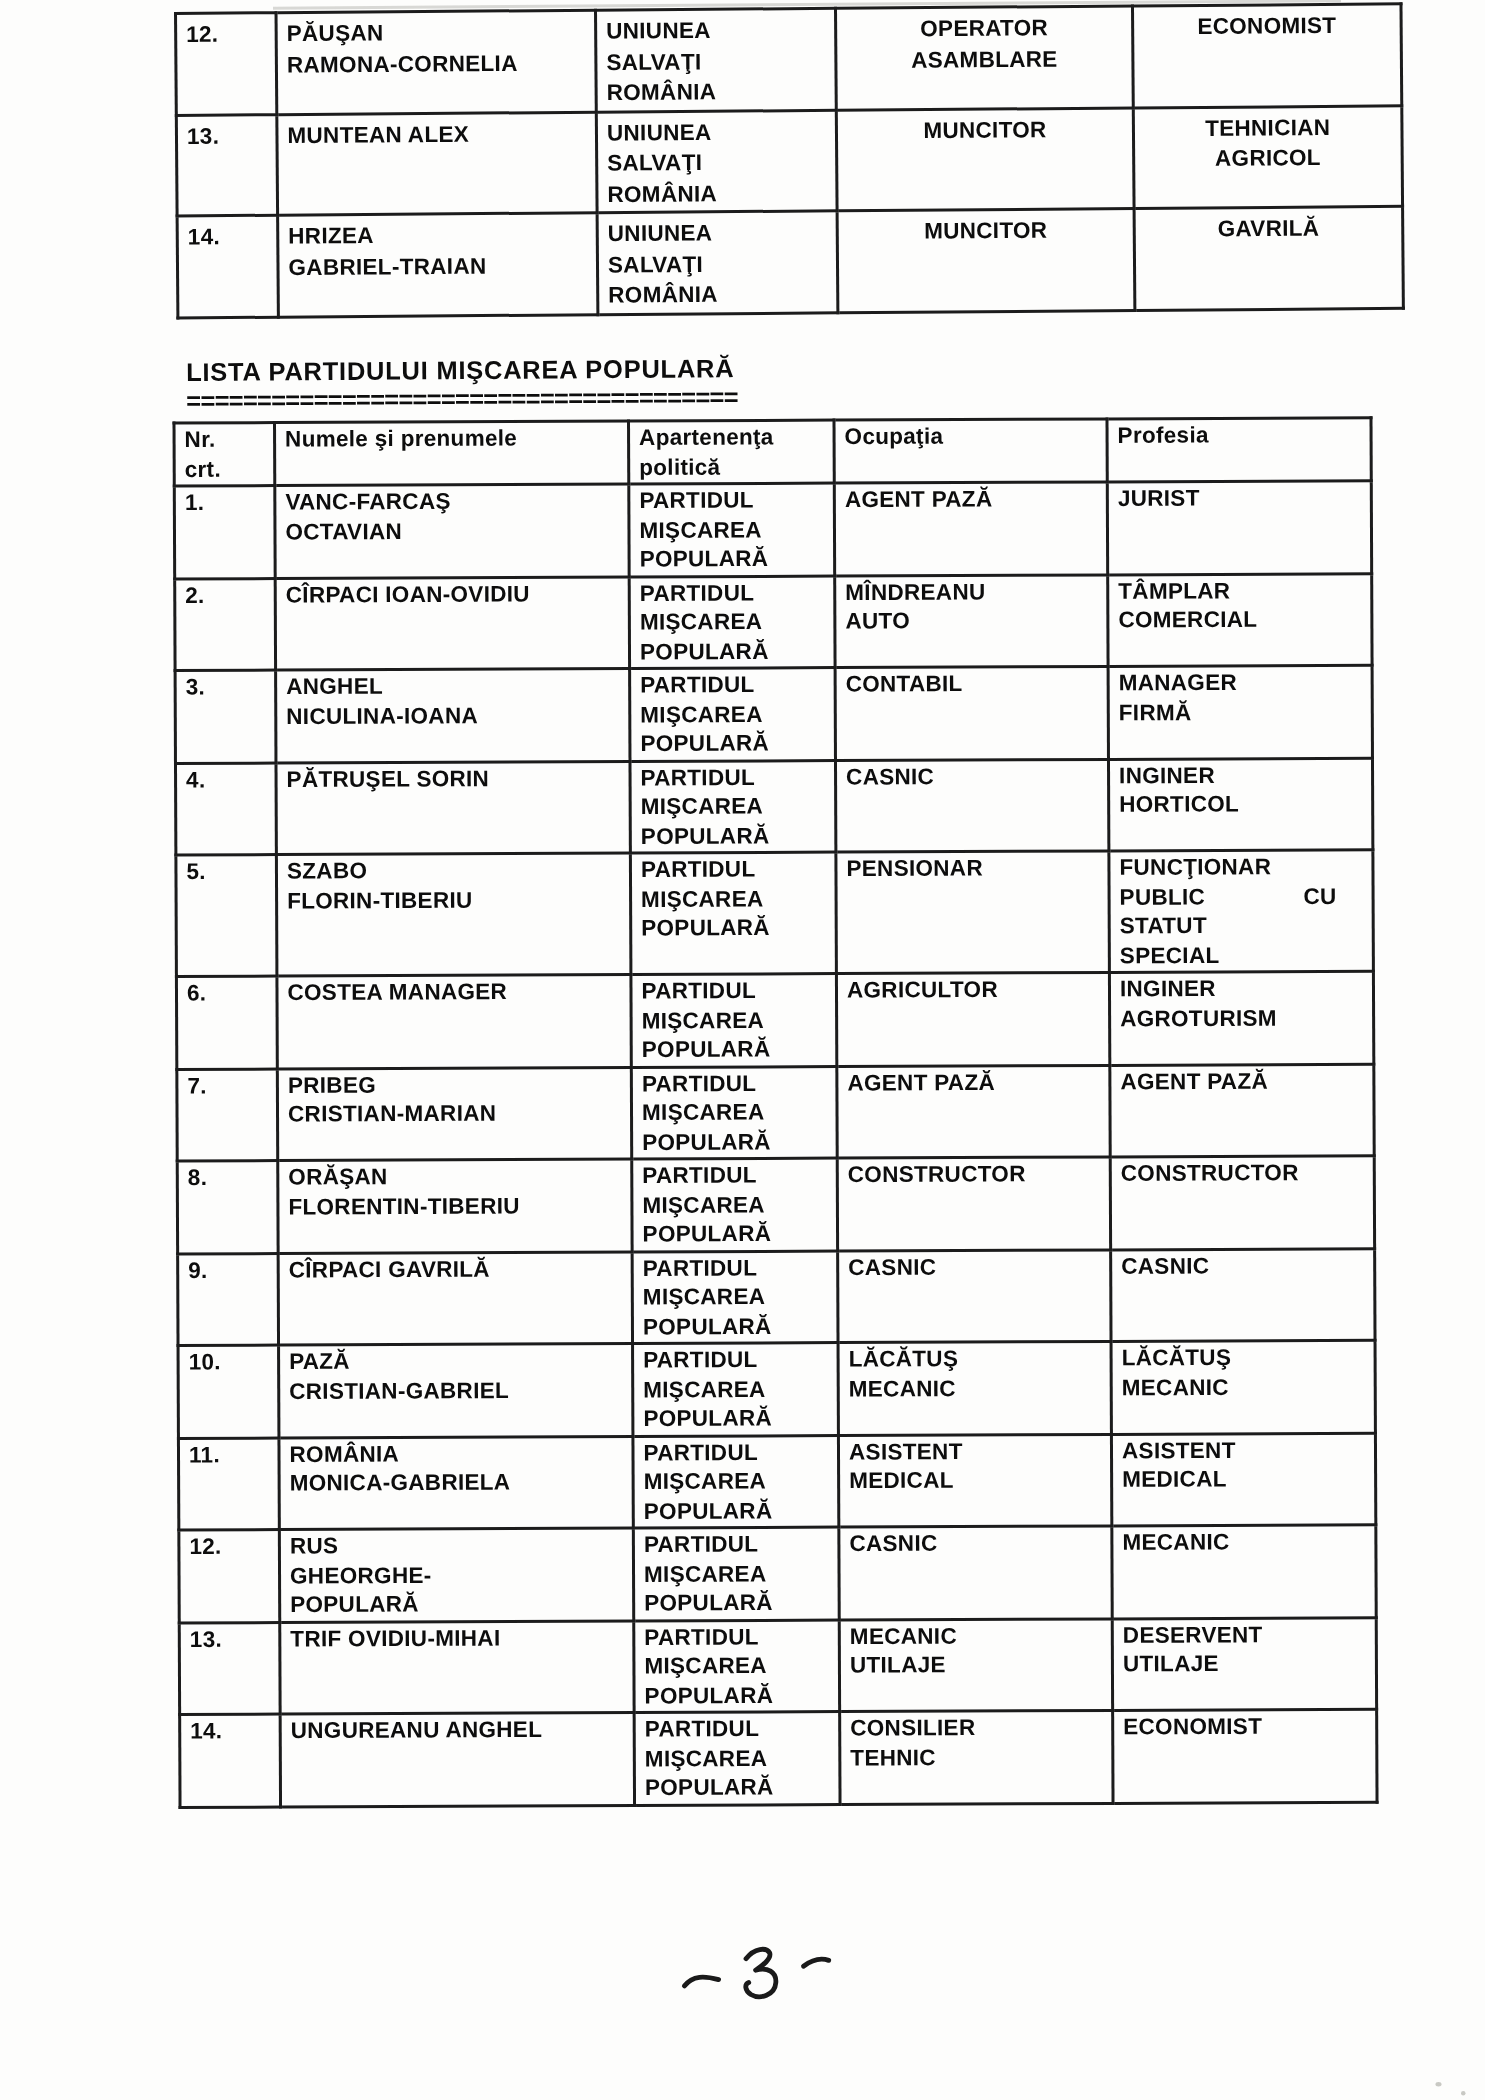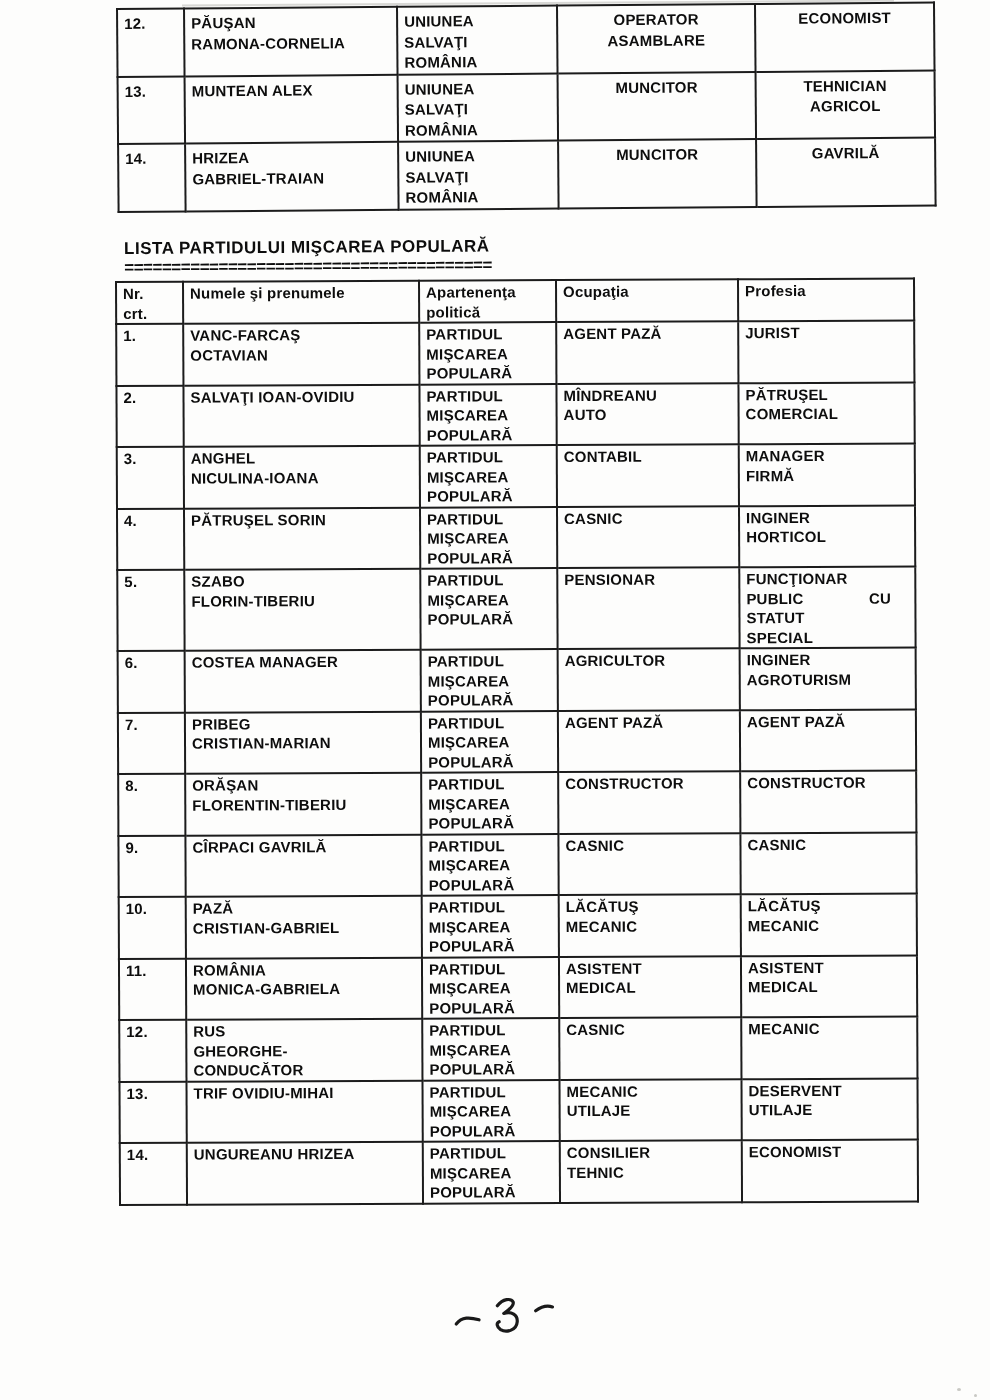--- a/index.html
+++ b/index.html
@@ -121,27 +121,27 @@
           <td>VANC-FARCAŞ
 OCTAVIAN</td>
           <td>PARTIDUL
 MIŞCAREA
 POPULARĂ</td>
           <td>AGENT PAZĂ</td>
           <td>JURIST</td>
         </tr>
           <tr>
           <td>2.</td>
-          <td>SALVAŢI IOAN-OVIDIU</td>
+          <td>CÎRPACI IOAN-OVIDIU</td>
           <td>PARTIDUL
 MIŞCAREA
 POPULARĂ</td>
           <td>MÎNDREANU
 AUTO</td>
-          <td>PĂTRUŞEL
+          <td>TÂMPLAR
 COMERCIAL</td>
         </tr>
           <tr>
           <td>3.</td>
           <td>ANGHEL
 NICULINA-IOANA</td>
           <td>PARTIDUL
 MIŞCAREA
 POPULARĂ</td>
           <td>CONTABIL</td>
@@ -231,41 +231,41 @@
 POPULARĂ</td>
           <td>ASISTENT
 MEDICAL</td>
           <td>ASISTENT
 MEDICAL</td>
         </tr>
           <tr>
           <td>12.</td>
           <td>RUS
 GHEORGHE-
-CONDUCĂTOR</td>
+POPULARĂ</td>
           <td>PARTIDUL
 MIŞCAREA
 POPULARĂ</td>
           <td>CASNIC</td>
           <td>MECANIC</td>
         </tr>
           <tr>
           <td>13.</td>
           <td>TRIF OVIDIU-MIHAI</td>
           <td>PARTIDUL
 MIŞCAREA
 POPULARĂ</td>
           <td>MECANIC
 UTILAJE</td>
           <td>DESERVENT
 UTILAJE</td>
         </tr>
           <tr>
           <td>14.</td>
-          <td>UNGUREANU HRIZEA</td>
+          <td>UNGUREANU ANGHEL</td>
           <td>PARTIDUL
 MIŞCAREA
 POPULARĂ</td>
           <td>CONSILIER
 TEHNIC</td>
           <td>ECONOMIST</td>
         </tr>
         </tbody>
     </table>
   </div>

